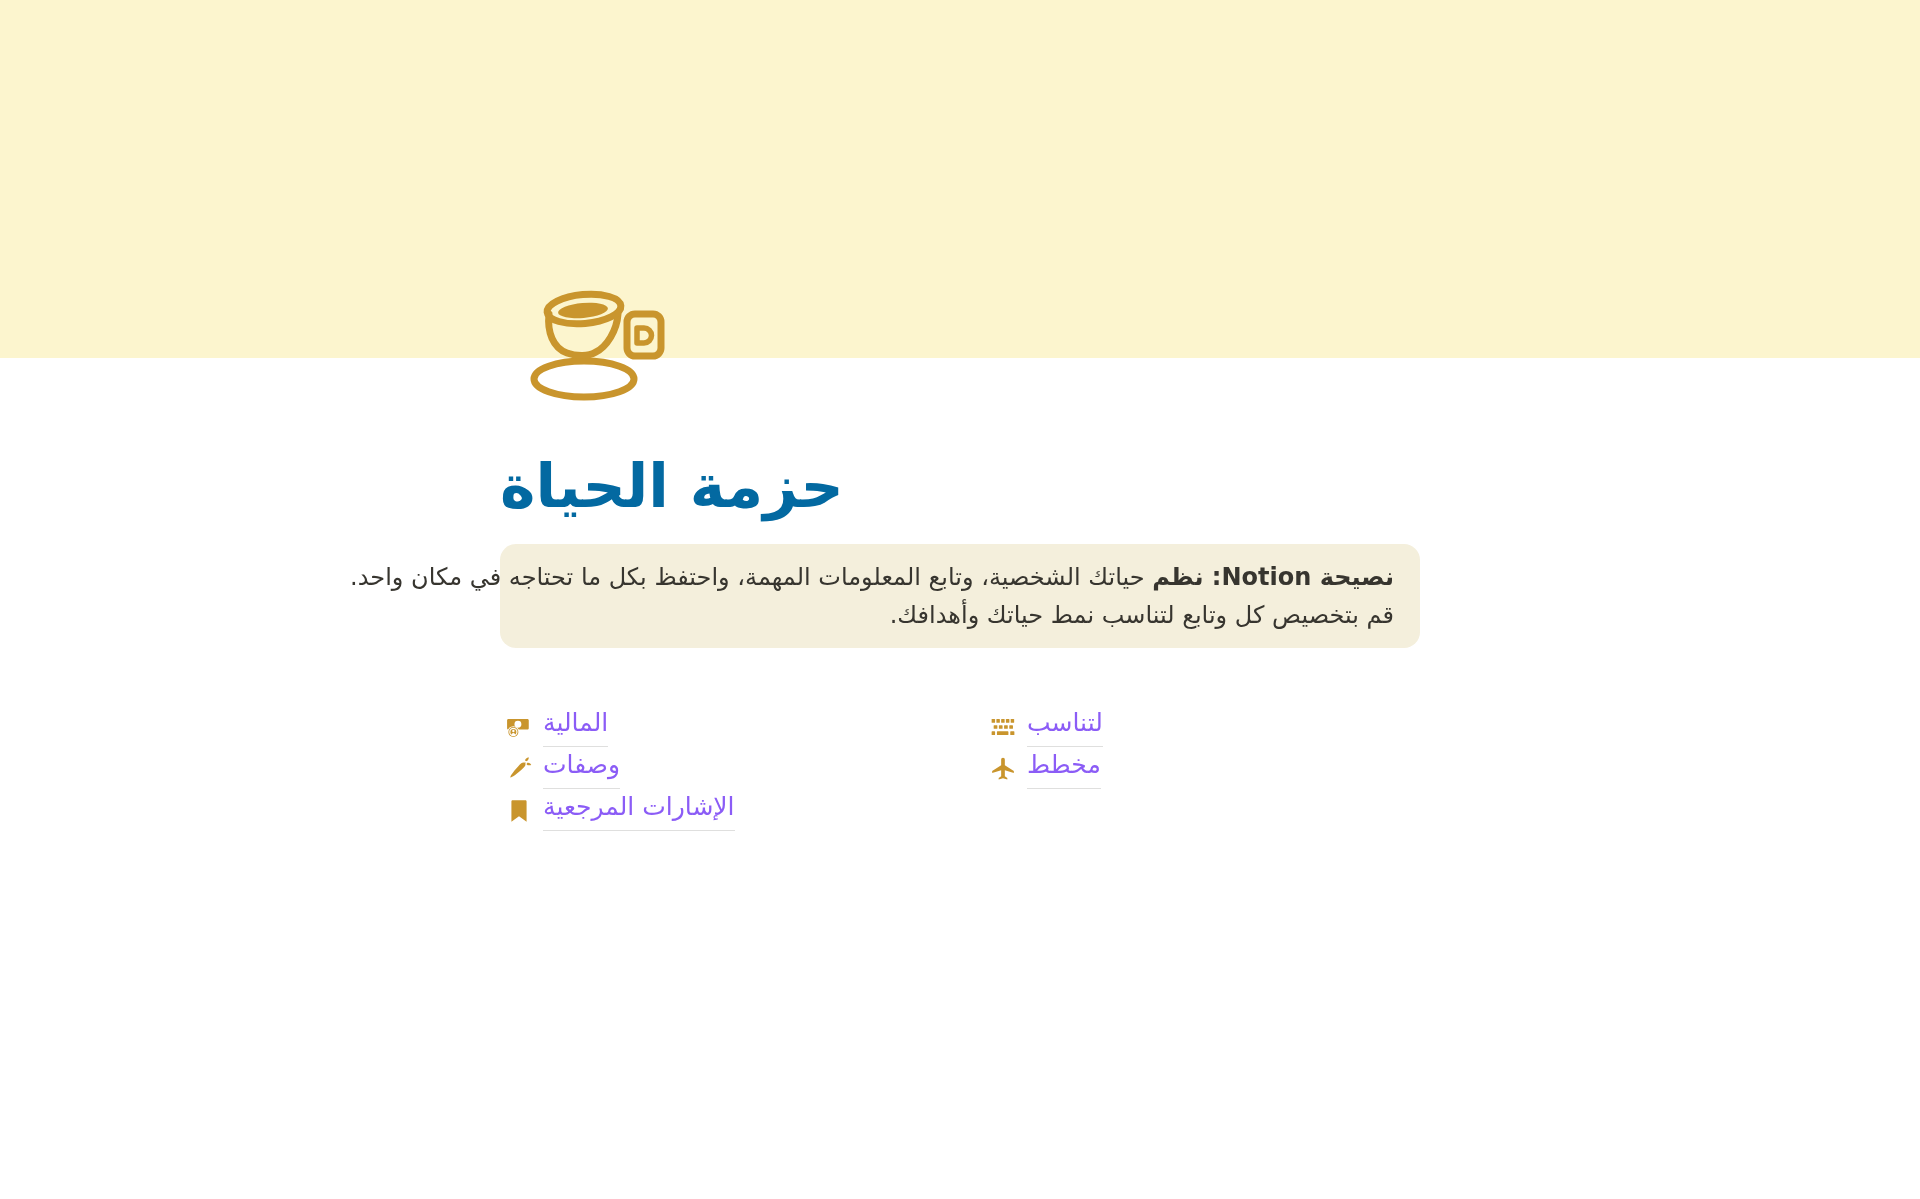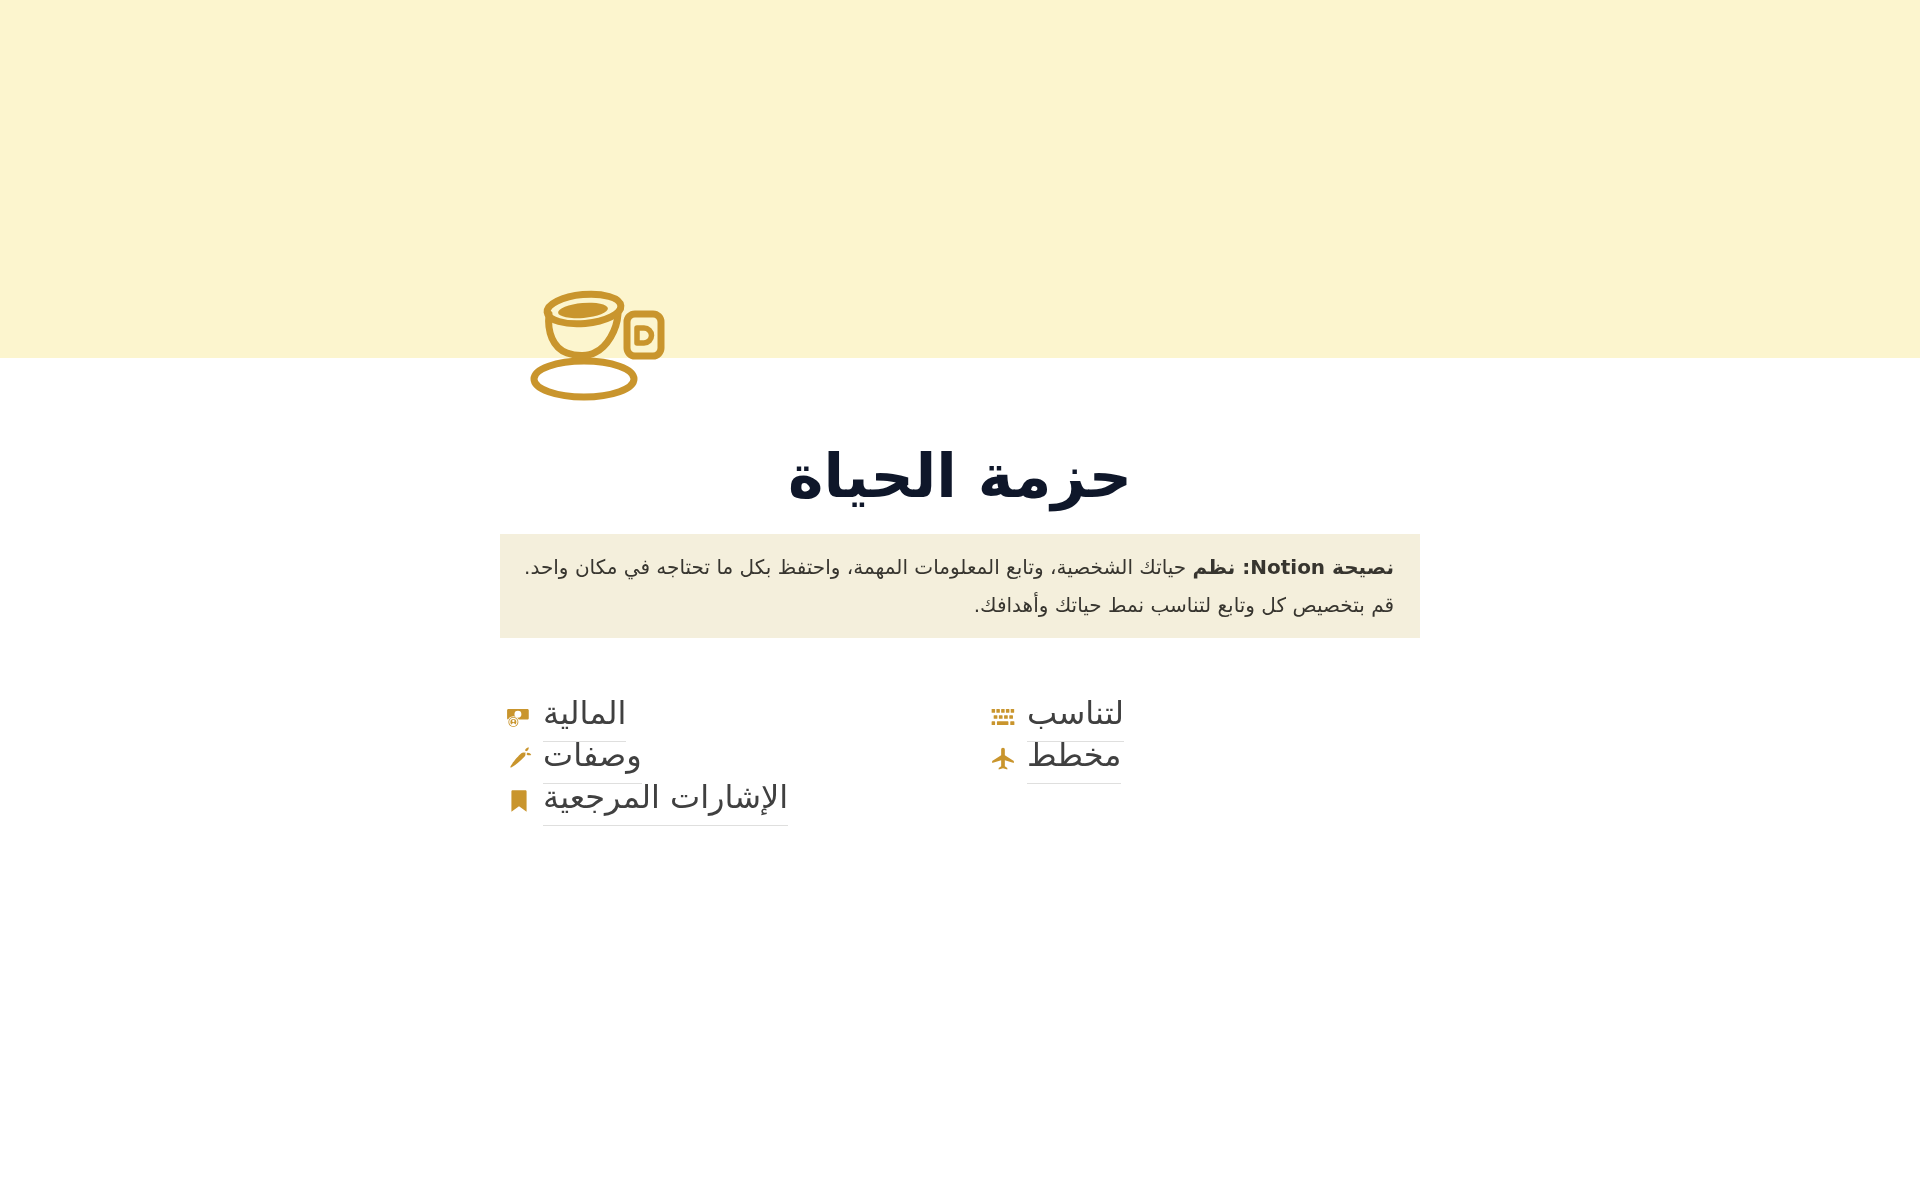--- a/index.html
+++ b/index.html
@@ -14,55 +14,55 @@
   .content { width: 920px; margin: 0 auto; position: relative; }
 
   .page-icon {
     width: 140px; height: 122px;
     margin-top: -76px; margin-left: 27px;
     cursor: pointer;
   }
   .page-icon svg { width: 140px; height: 122px; display: block; }
 
   .page-title {
-    margin: 36px 0 0 0;
-    direction: rtl; text-align: center;
+    margin: 46px 0 0 0;
+    direction: rtl; text-align: left;
     font-size: 60px; font-weight: 700; line-height: 72px;
-    color: #0f172a;
+    color: #0369a1;
   }
 
   .callout {
     margin-top: 22px;
     background: #F4EFDC;
-    border-radius: 0;
+    border-radius: 16px;
     padding: 14px 26px;
     direction: rtl; text-align: right;
-    font-size: 20px; line-height: 38px;
+    font-size: 24px; line-height: 38px;
   }
   .callout .line { display: block; white-space: nowrap; }
   .callout b { font-weight: 700; }
 
   .links {
     margin-top: 58px;
     display: grid;
     grid-template-columns: 484px 436px;
   }
   .links-col { display: flex; flex-direction: column; }
   .link-item {
     height: 42px;
     display: flex; align-items: center;
     gap: 11px; padding-left: 6px;
     cursor: pointer; border-radius: 4px;
   }
   .link-icon { width: 26px; height: 26px; flex: 0 0 26px; color: #C9952D; }
   .link-icon svg { width: 26px; height: 26px; display: block; }
   .link-label {
     direction: rtl;
-    font-size: 32px; font-weight: 500; line-height: 1.25;
-    color: #404040;
+    font-size: 25px; font-weight: 500; line-height: 1.25;
+    color: #8b5cf6;
     border-bottom: 1.5px solid rgba(55,53,47,0.16);
     padding-bottom: 8px;
   }
 </style>
 </head>
 <body>
 
 <div class="cover"></div>
 
 <div class="content">

